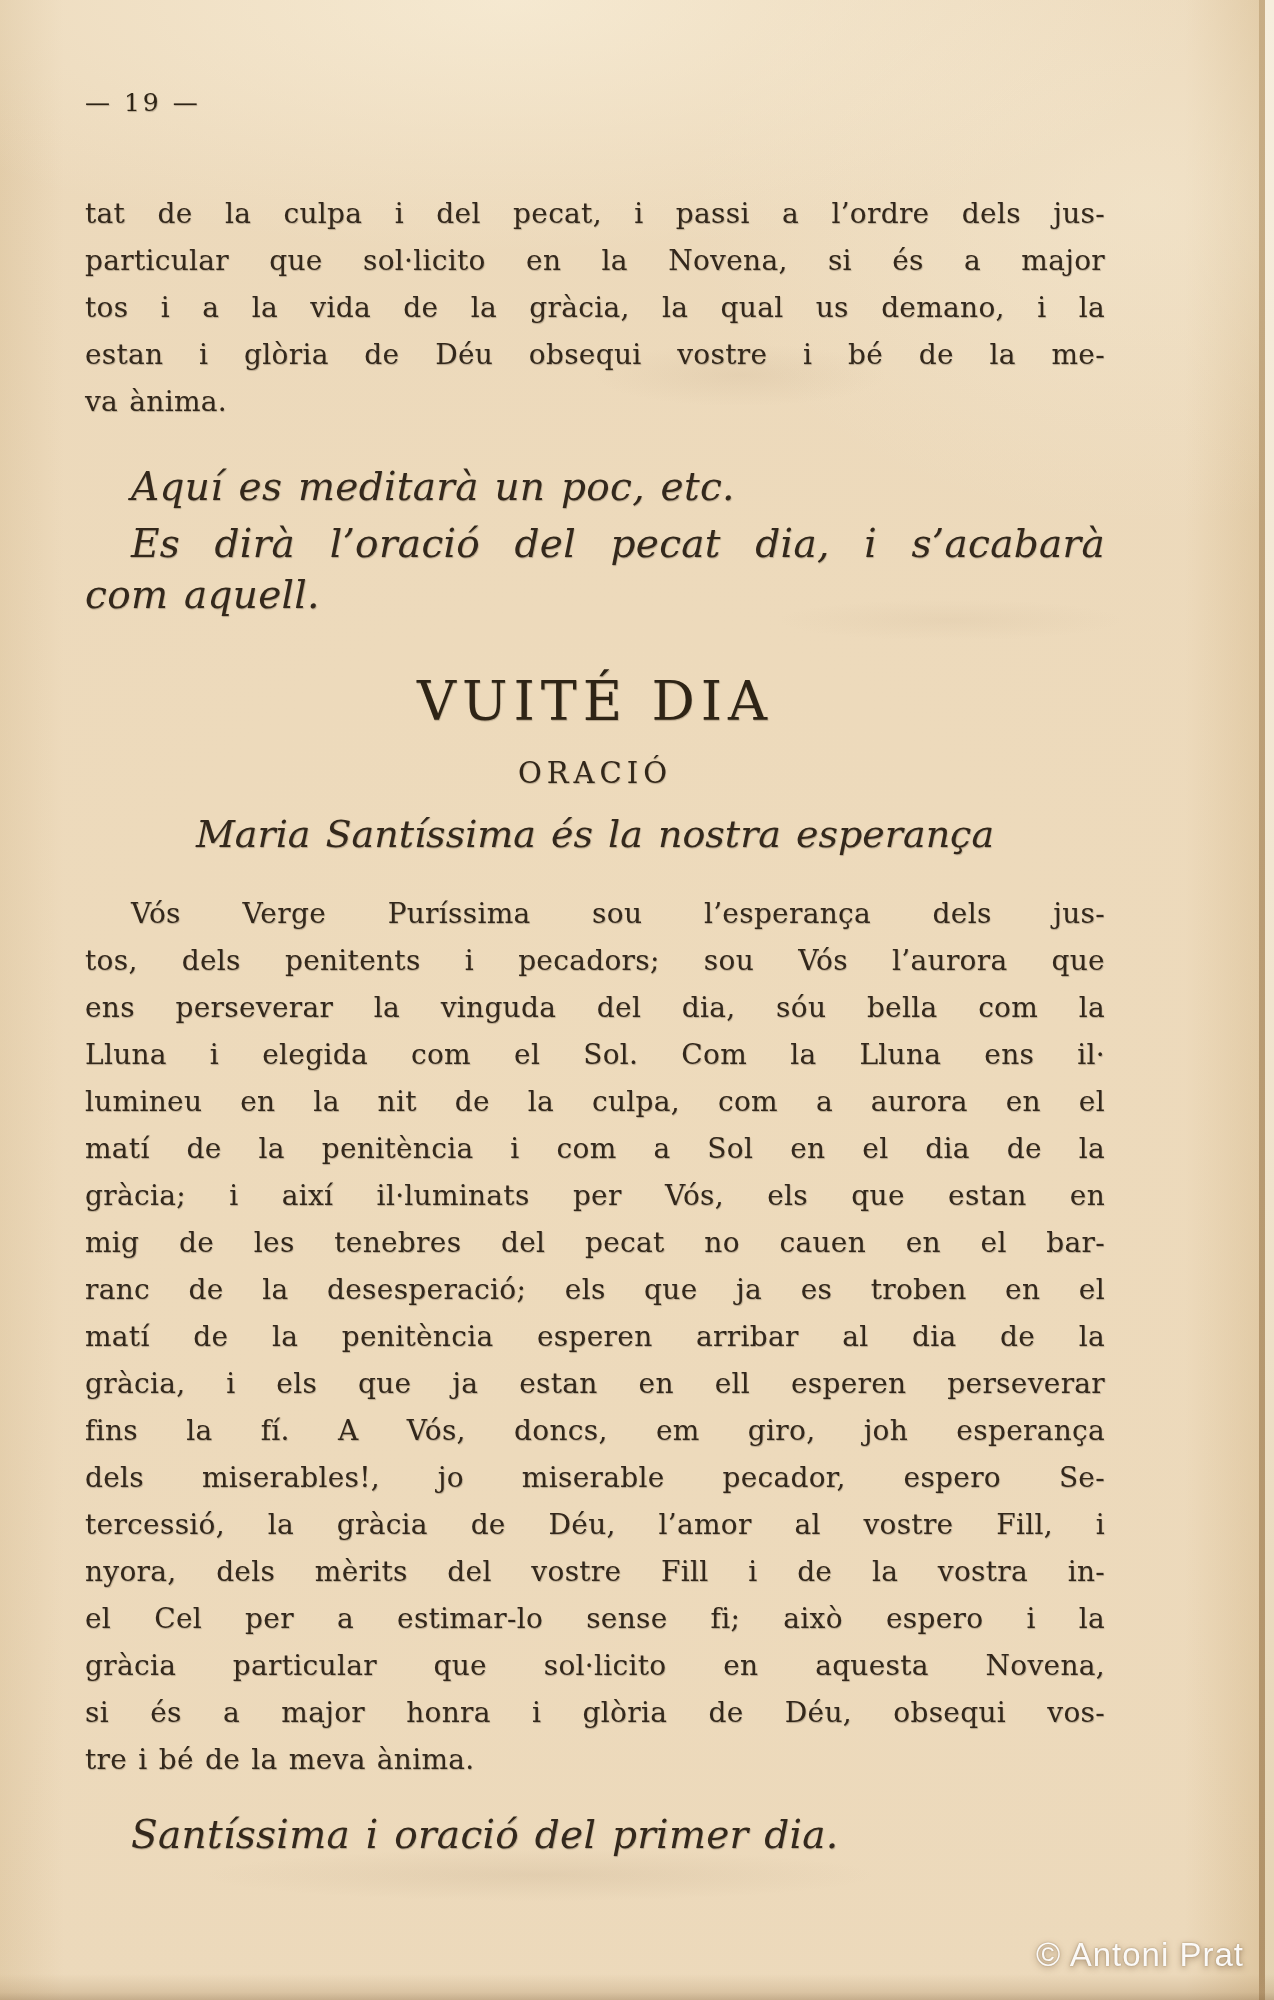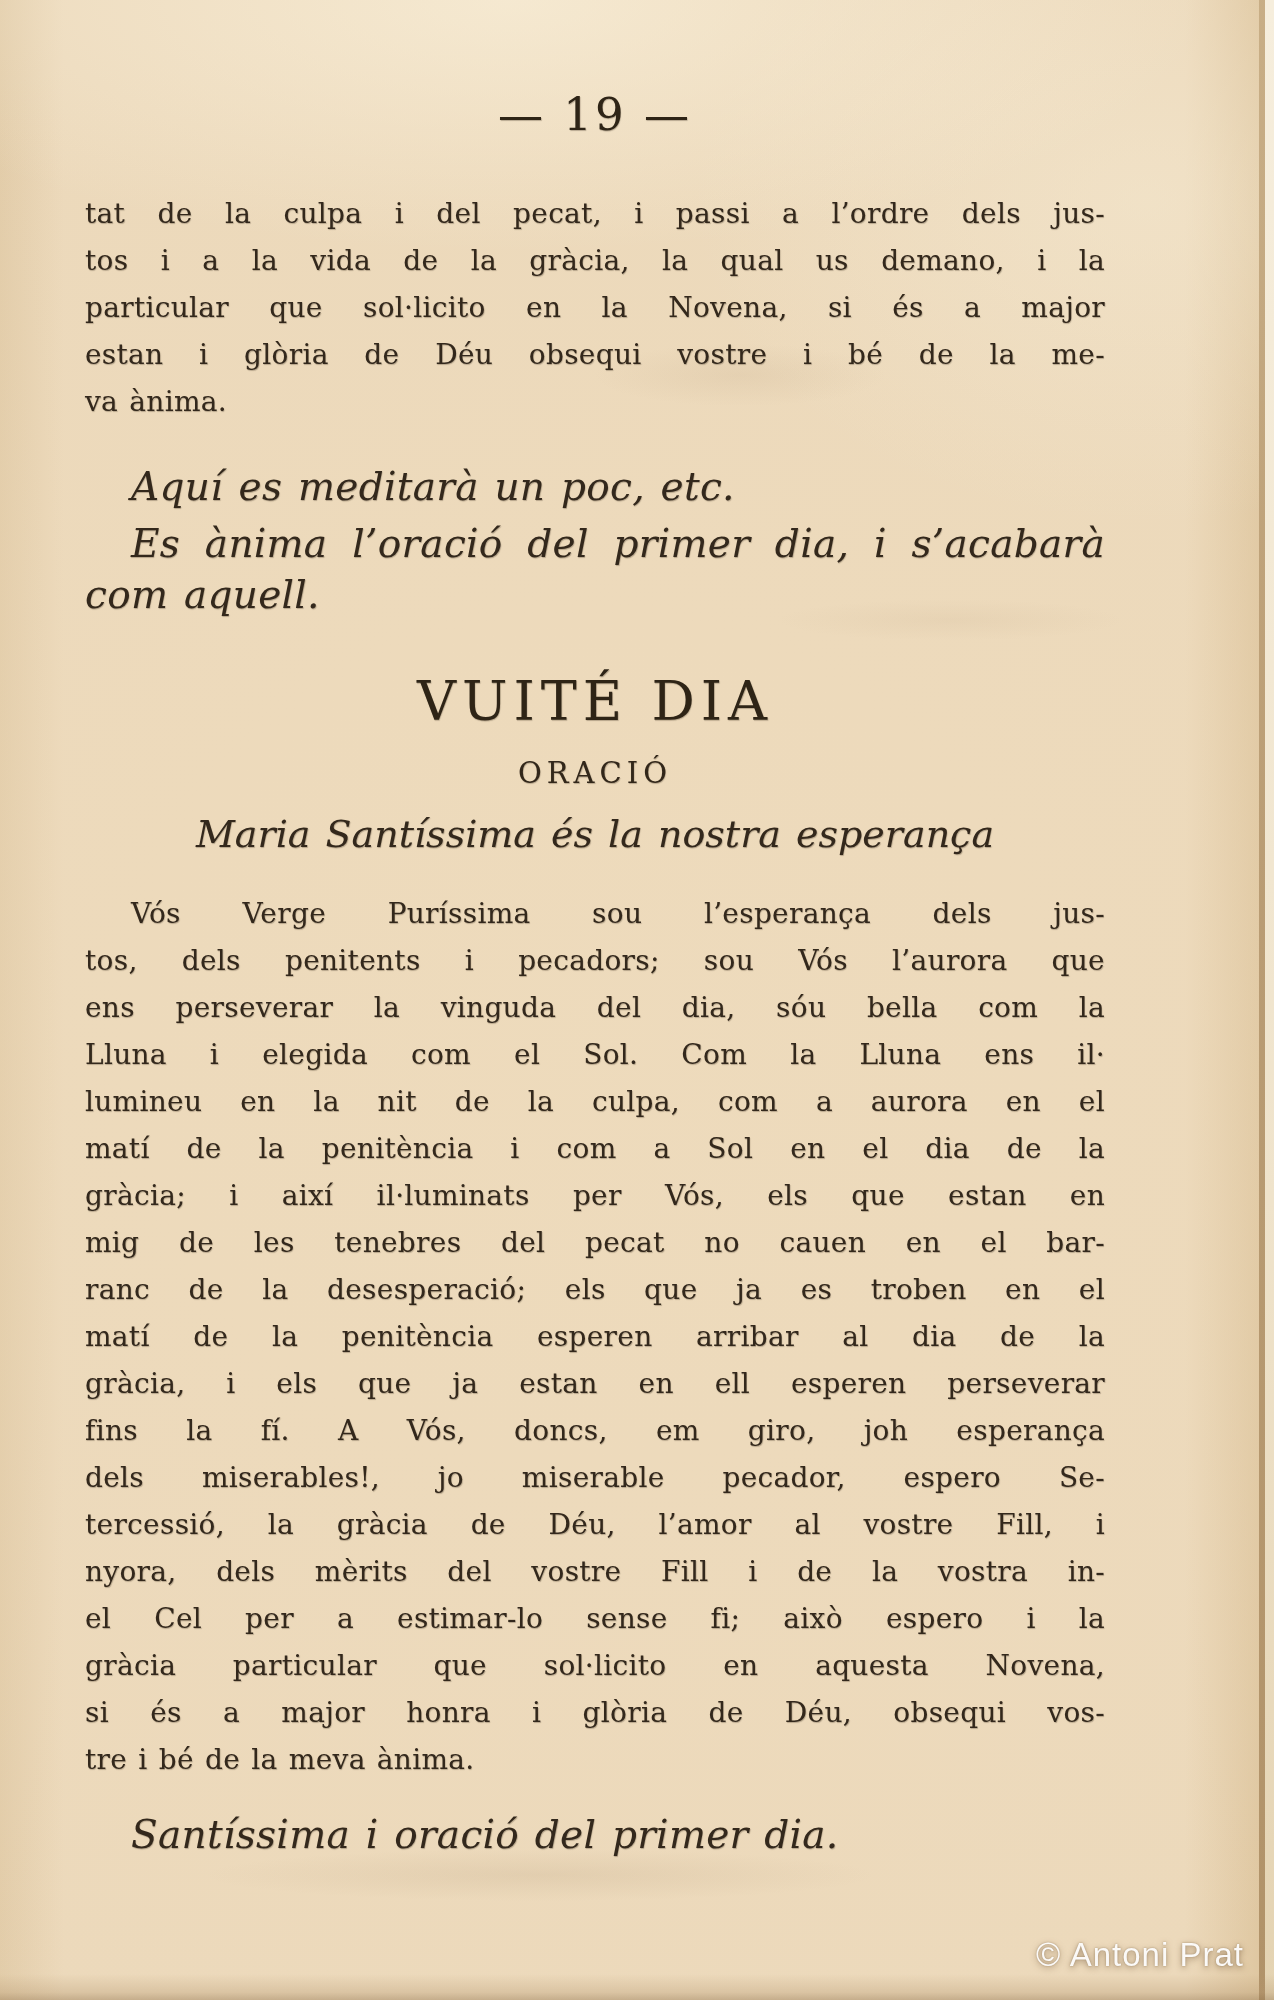--- a/index.html
+++ b/index.html
@@ -52,22 +52,21 @@
   .stain.c {
     left: 700px; top: 590px; width: 500px; height: 60px;
     background: radial-gradient(ellipse closest-side, rgba(160,130,95,0.08), rgba(160,130,95,0) 70%);
   }
 
   .ink { text-shadow: 0.6px 0.9px 0.9px rgba(56,42,26,0.30); }
 
   .page-number {
     position: absolute;
     left: 85px; top: 88px; width: 1020px;
-    text-align: center;
-    font-size: 45px;
+    font-size: 25px;
     letter-spacing: 3px;
     color: #2e2416;
   }
 
   .text-column {
     position: absolute;
     left: 85px; top: 190px; width: 1020px;
   }
 
   .para { font-size: 28px; line-height: 47px; letter-spacing: 0.3px; word-spacing: 2px; }
@@ -125,32 +124,32 @@
   <div class="stain a"></div>
   <div class="stain b"></div>
   <div class="stain c"></div>
 
   <div class="page-number ink">— 19 —</div>
 
   <div class="text-column">
 
     <div class="para ink">
         <div class="line first">tat de la culpa i del pecat, i passi a l’ordre dels jus-</div>
+        <div class="line">particular que sol·licito en la Novena, si és a major</div>
         <div class="line">tos i a la vida de la gràcia, la qual us demano, i la</div>
-        <div class="line">particular que sol·licito en la Novena, si és a major</div>
         <div class="line">estan i glòria de Déu obsequi vostre i bé de la me-</div>
         <div class="line last">va ànima.</div>
       </div>
 
     <div class="para rubric rubric-1 indent ink">
         <div class="line first last">Aquí es meditarà un poc, etc.</div>
       </div>
 
     <div class="para rubric rubric-2 indent ink">
-        <div class="line first">Es ànima l’oració del primer dia, i s’acabarà</div>
+        <div class="line first">Es dirà l’oració del pecat dia, i s’acabarà</div>
         <div class="line last">com aquell.</div>
       </div>
 
     <div class="day-heading ink">VUITÉ DIA</div>
 
     <div class="section-heading ink">ORACIÓ</div>
 
     <div class="subtitle ink">Maria Santíssima és la nostra esperança</div>
 
     <div class="para prayer indent ink">

